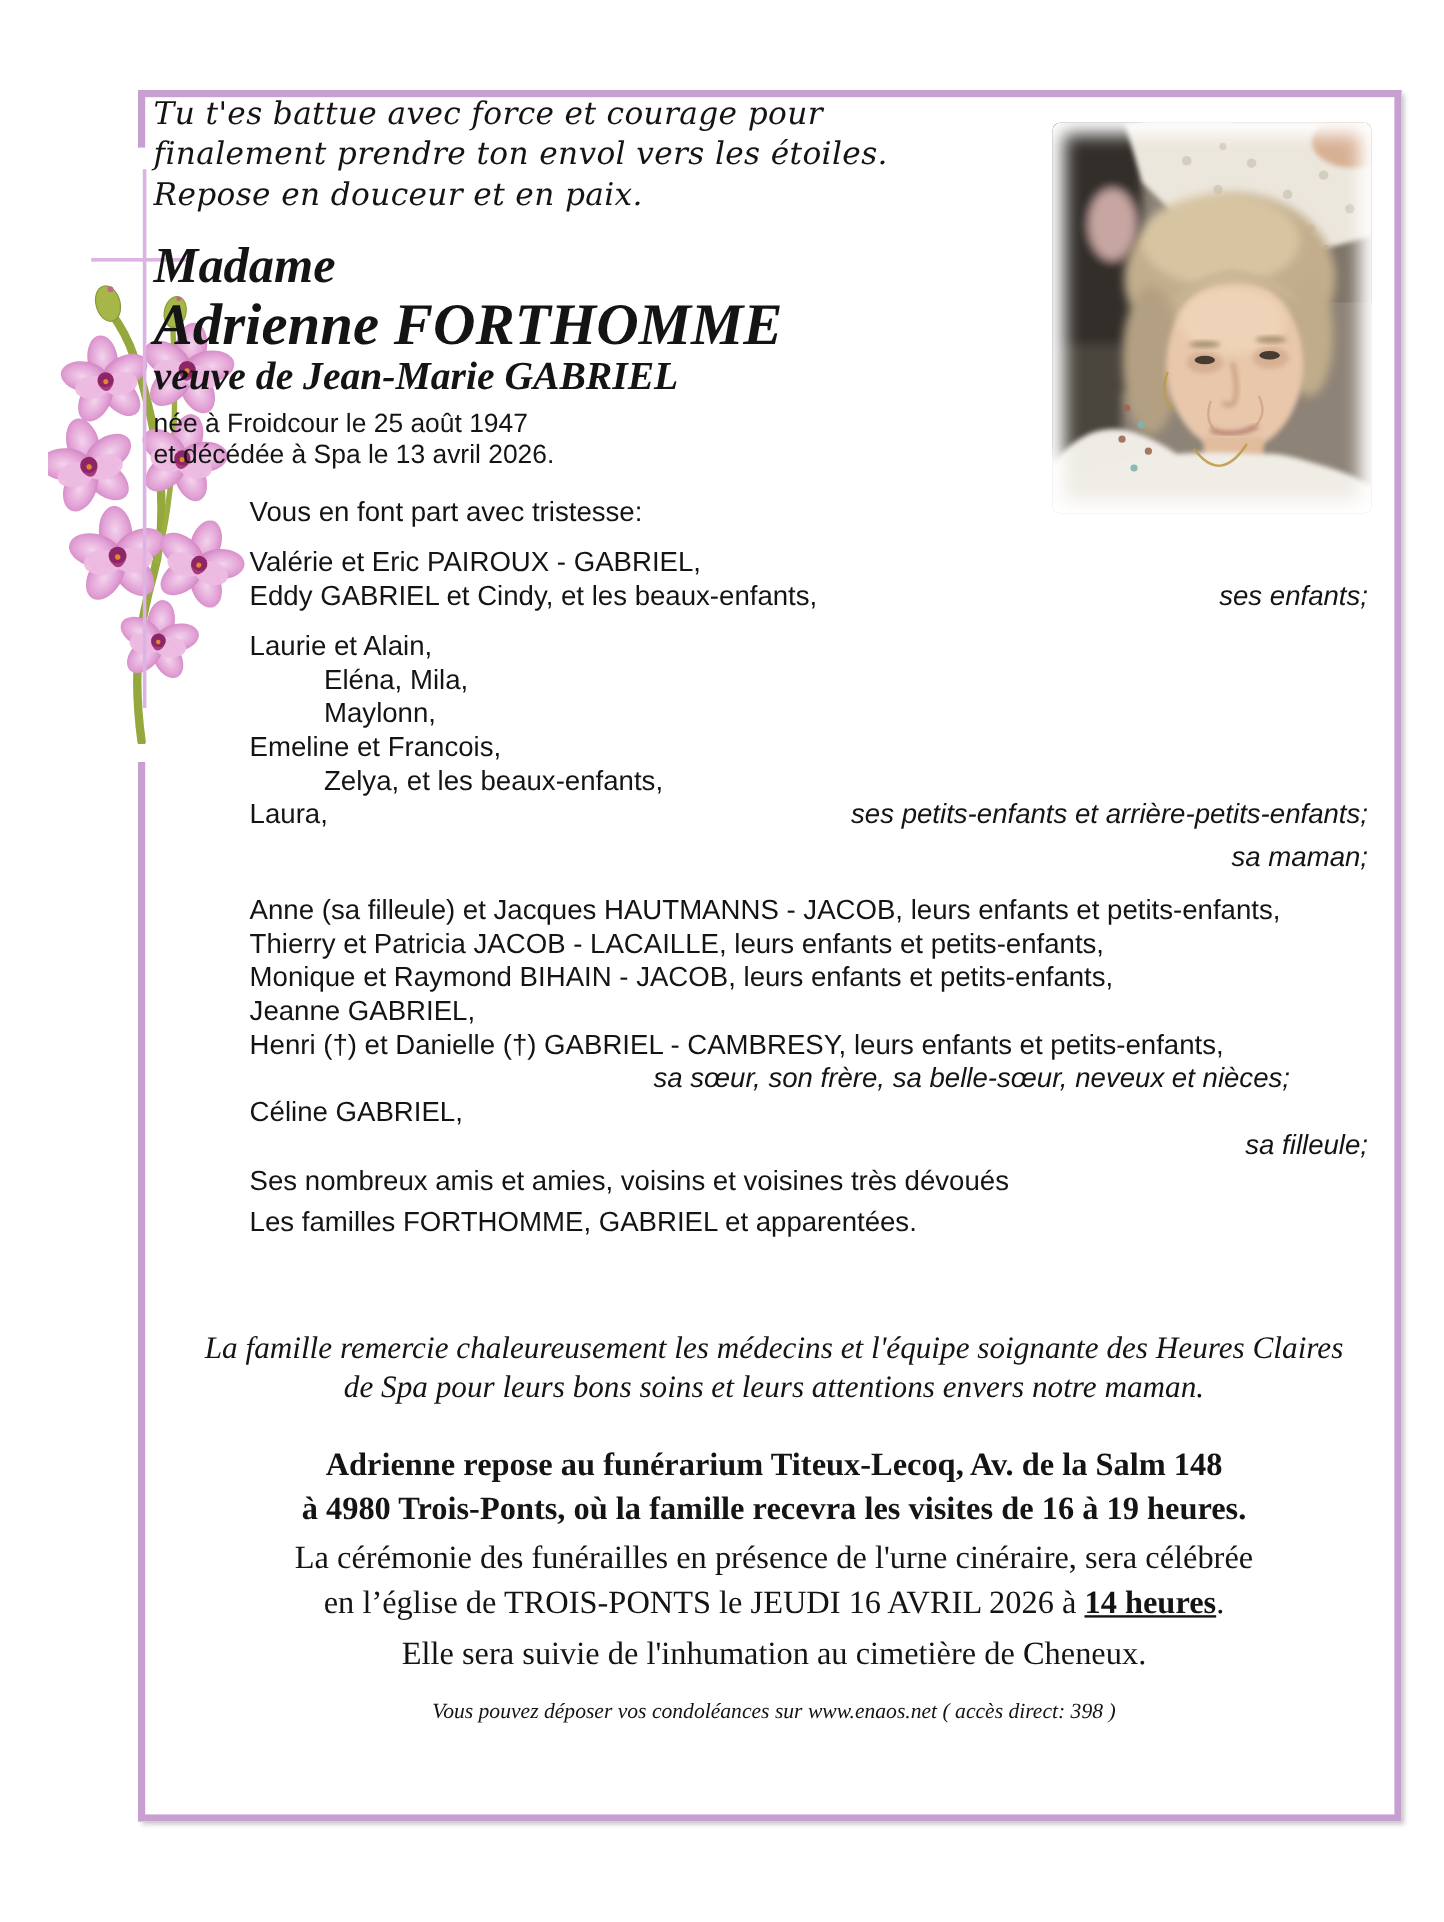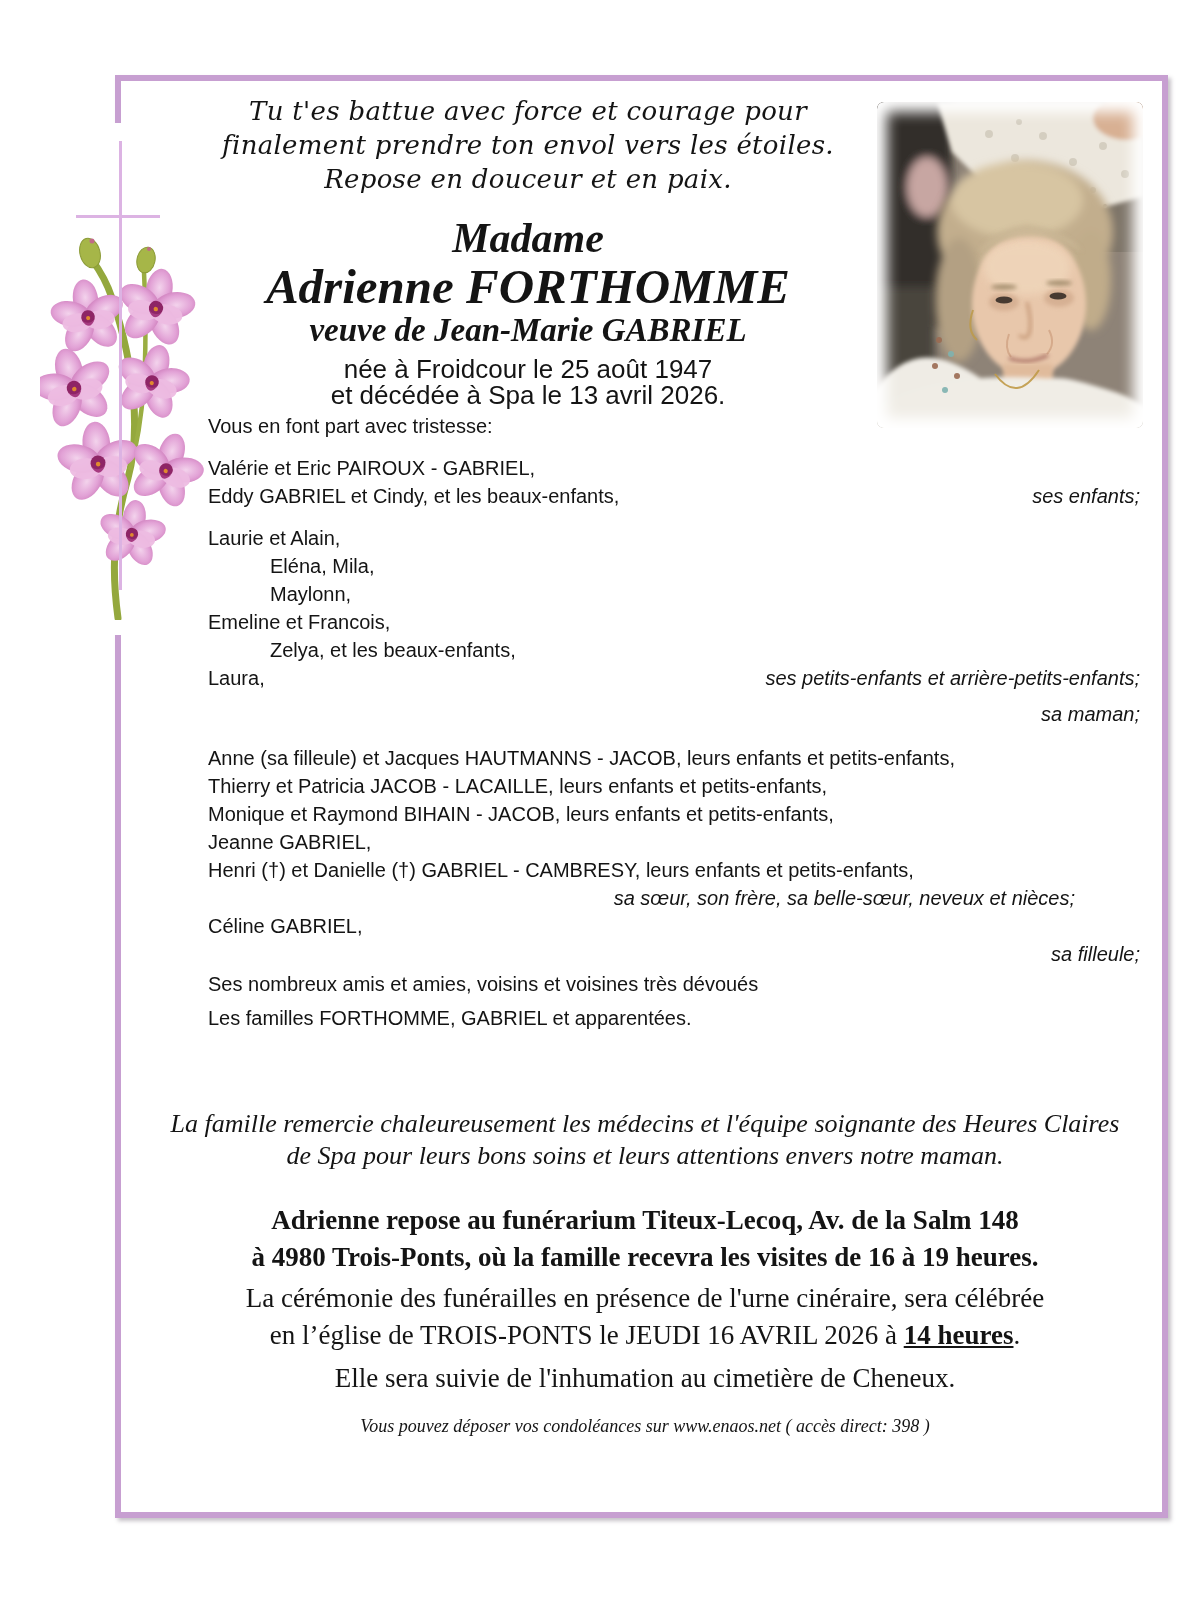--- a/index.html
+++ b/index.html
@@ -19,29 +19,29 @@
   .orchid { position:absolute; left:40px; top:220px; width:168px; height:400px; }
   .orchid svg { width:100%; height:100%; display:block; }
 
   
   .photo { position:absolute; left:877px; top:102px; width:266px; height:326px; border-radius:7px; overflow:hidden; }
   .photo svg { width:100%; height:100%; display:block; }
   .photo-fade { position:absolute; left:877px; top:102px; width:266px; height:326px; border-radius:7px;
                 box-shadow: inset 0 0 14px 10px #ffffff; pointer-events:none; }
 
   
-  .header { position:absolute; left:128px; top:94px; width:800px; text-align:center; }
+  .header { position:absolute; left:128px; top:78px; width:800px; text-align:left; }
   .epitaph { font-family:"DejaVu Serif", serif; font-style:italic; font-size:26px; line-height:34px; letter-spacing:0.3px; }
   .title   { margin-top:19px; font-family:"Liberation Serif", serif; font-style:italic; font-weight:bold; font-size:42px; line-height:46px; }
   .name    { font-family:"Liberation Serif", serif; font-style:italic; font-weight:bold; font-size:49px; line-height:51px; }
   .widow   { font-family:"Liberation Serif", serif; font-style:italic; font-weight:bold; font-size:33px; line-height:37px; }
-  .dates   { margin-top:7px; font-size:26px; line-height:26px; }
-
-  
-  .bodycol { position:absolute; left:208px; top:412px; width:932px; font-size:20px; line-height:28px; }
+  .dates   { margin-top:7px; font-size:22px; line-height:26px; }
+
+  
+  .bodycol { position:absolute; left:208px; top:412px; width:932px; font-size:23px; line-height:28px; }
   .row { display:flex; justify-content:space-between; align-items:baseline; }
   .rlabel { font-style:italic; white-space:nowrap; }
   .rline { text-align:right; font-style:italic; }
   .indent { padding-left:62px; }
   .sec-children { margin-top:14px; }
   .sec-grand { margin-top:14px; }
   .sec-mother { margin-top:8px; }
   .sec-ext { margin-top:16px; }
   .sec-friends { margin-top:2px; }
   .sec-families { margin-top:6px; }

